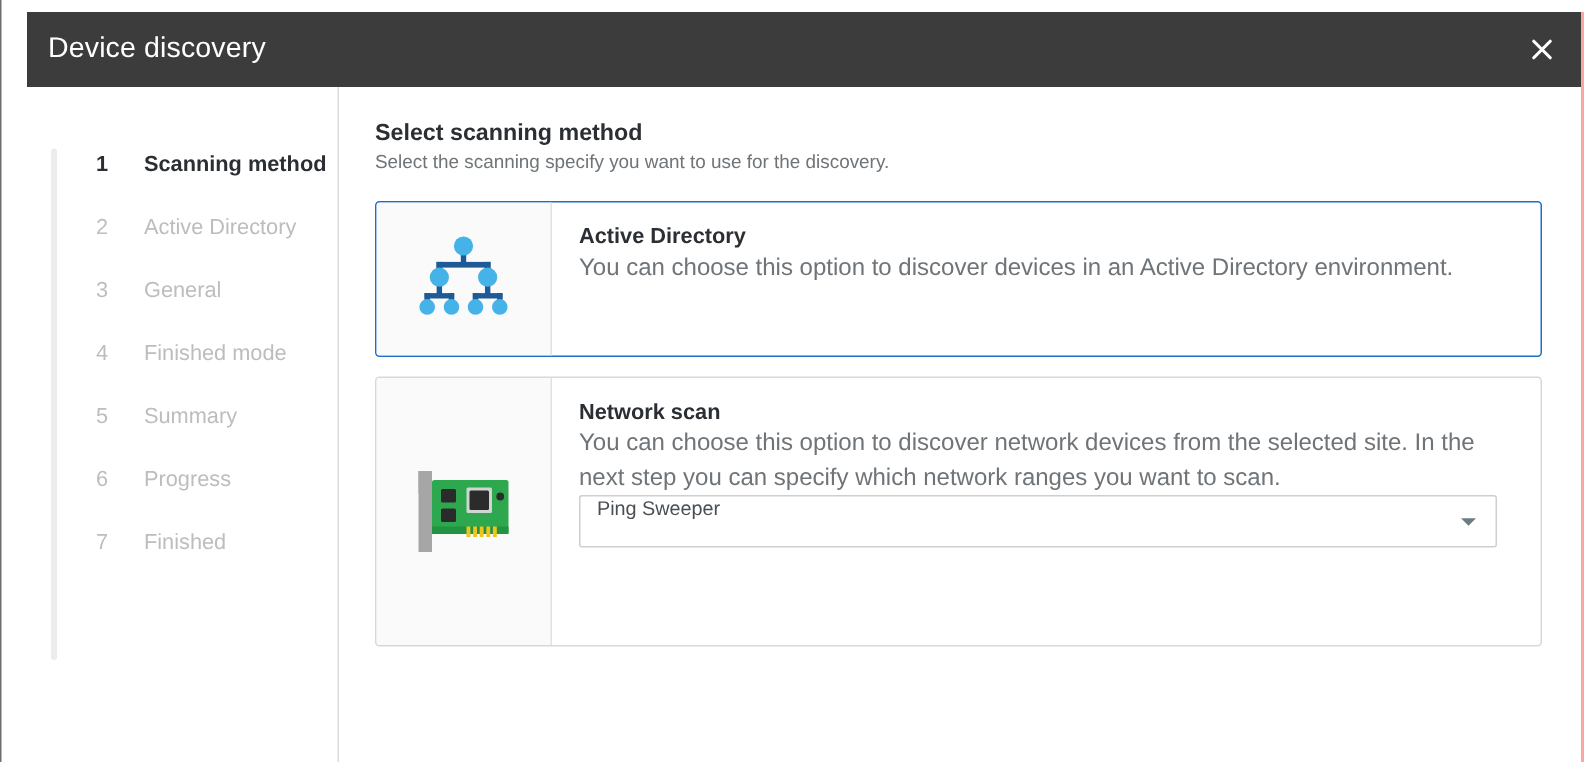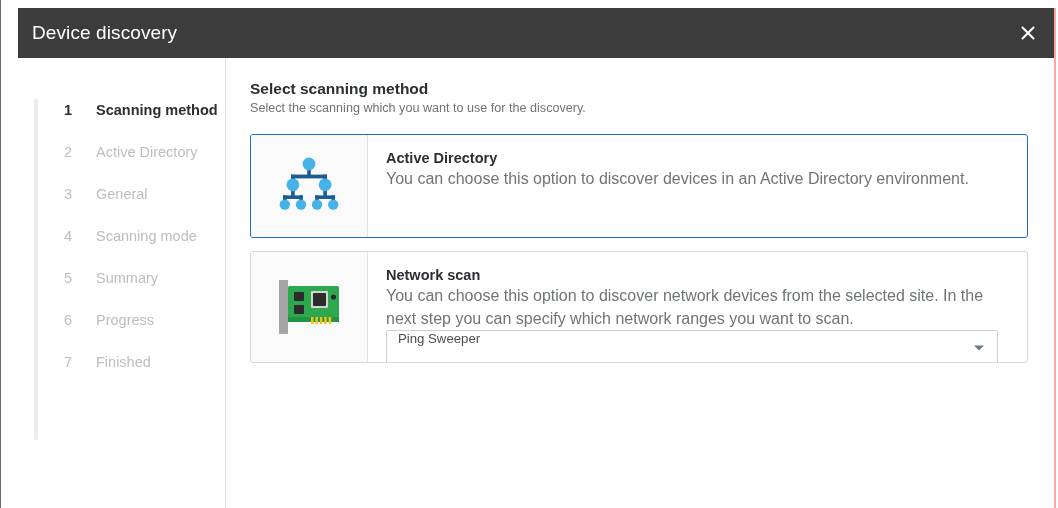--- a/index.html
+++ b/index.html
@@ -172,21 +172,21 @@
     color: #2b2f33;
     margin: 0 0 2px 0;
   }
   .card-desc {
     font-size: 16px;
     line-height: 1.42;
     color: #6f7478;
     margin: 0;
   }
   .card-ad { height: 104px; }
-  .card-ns { height: 112px; }
+  .card-ns { height: 180px; }
 
   
   .select-wrap {
     margin-top: 0;
     position: relative;
     width: 612px;
     max-width: 100%;
     height: 35px;
     border: 1px solid #cfcfcf;
     border-radius: 2px;
@@ -263,42 +263,42 @@
         <li class="step">
           <span class="step-num">2</span>
           <span class="step-label">Active Directory</span>
         </li>
         <li class="step">
           <span class="step-num">3</span>
           <span class="step-label">General</span>
         </li>
         <li class="step">
           <span class="step-num">4</span>
-          <span class="step-label">Scanning mode</span>
+          <span class="step-label">Finished mode</span>
         </li>
         <li class="step">
           <span class="step-num">5</span>
           <span class="step-label">Summary</span>
         </li>
         <li class="step">
           <span class="step-num">6</span>
           <span class="step-label">Progress</span>
         </li>
         <li class="step">
           <span class="step-num">7</span>
           <span class="step-label">Finished</span>
         </li>
       </ul>
     </div>
 
     <div class="content">
       <div class="content-main">
 
         <p class="section-title">Select scanning method</p>
-        <p class="section-sub">Select the scanning which you want to use for the discovery.</p>
+        <p class="section-sub">Select the scanning specify you want to use for the discovery.</p>
 
         <div class="card card-ad selected">
           <div class="card-icon-pane">
             <svg width="64" height="64" viewBox="0 0 64 64">
 
               <rect x="30.2" y="12" width="3.6" height="12" fill="#1d5a96"></rect>
               <rect x="14" y="20.6" width="36" height="3.8" fill="#1d5a96"></rect>
               <rect x="14" y="20.6" width="3.8" height="10" fill="#1d5a96"></rect>
               <rect x="46.2" y="20.6" width="3.8" height="10" fill="#1d5a96"></rect>
               <rect x="14.1" y="34" width="3.6" height="9" fill="#1d5a96"></rect>

